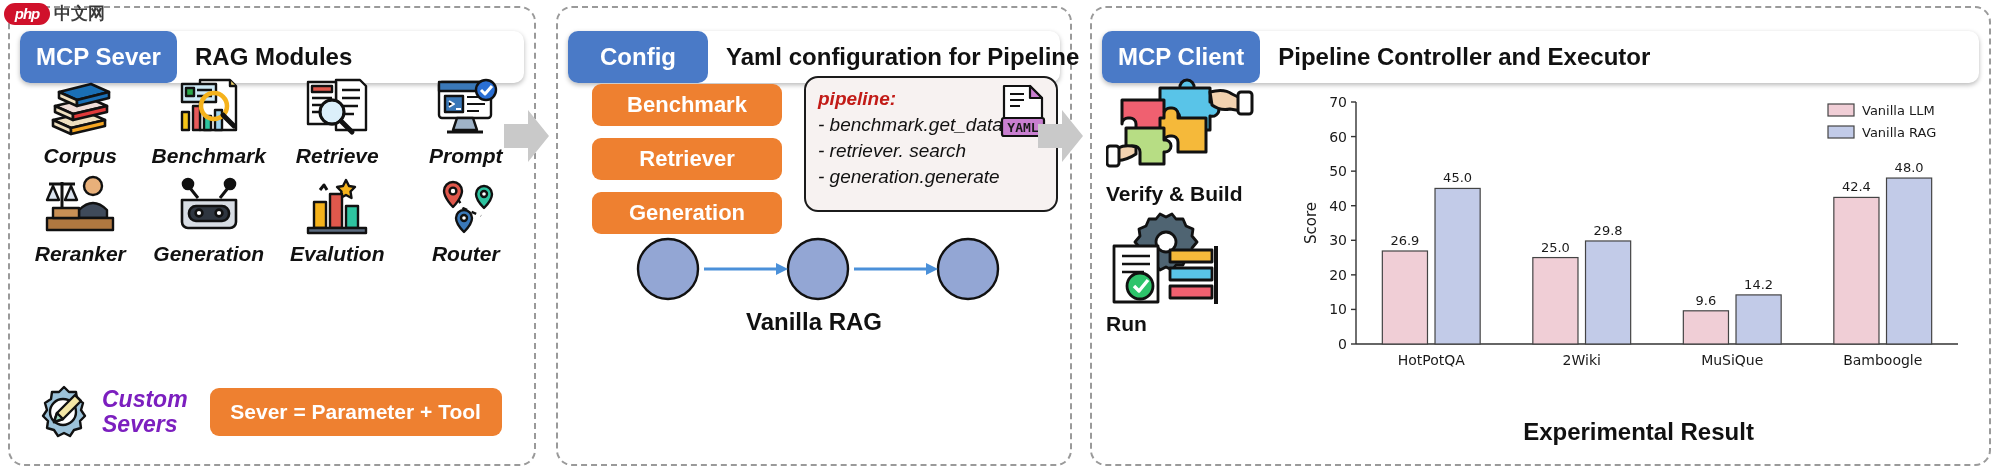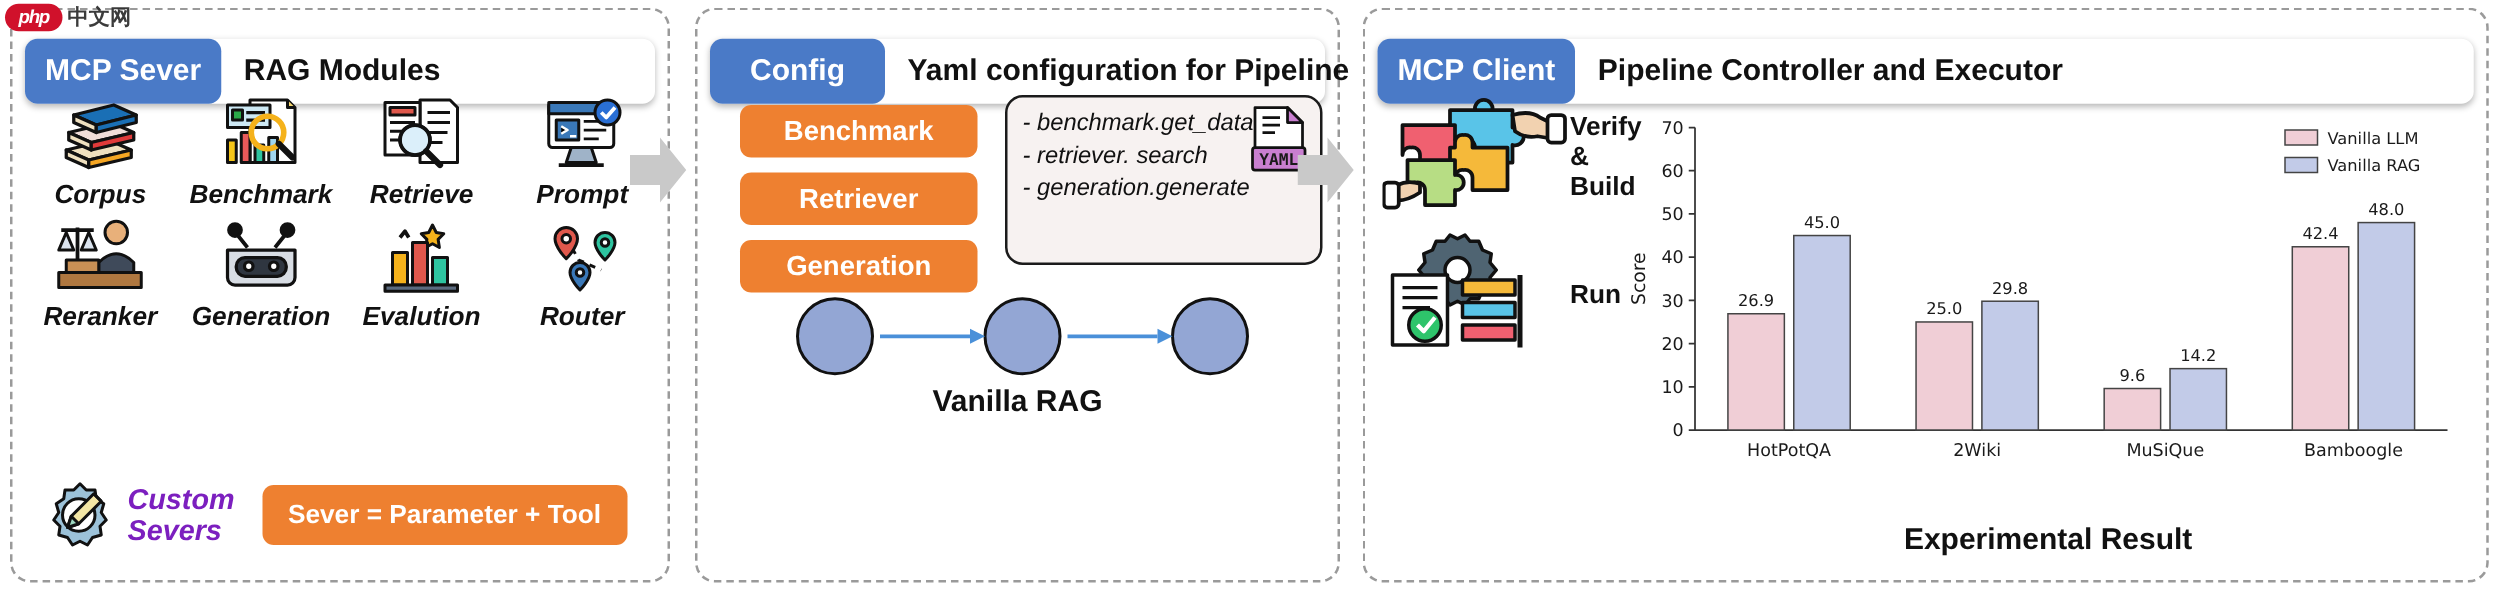--- a/index.html
+++ b/index.html
@@ -59,21 +59,21 @@
   .yaml-line{font-style:italic;font-size:19px;color:#111;line-height:26px;white-space:nowrap;}
   .yaml-line.key{color:#c21b17;font-weight:bold;}
   .yaml-icon{position:absolute;right:8px;top:6px;width:50px;height:56px;}
 
   .flow{position:absolute;left:70px;top:226px;width:380px;height:70px;}
   .flow-cap{position:absolute;left:0;right:0;top:300px;text-align:center;
             font-weight:bold;font-size:24px;color:#111;}
 
   
   .client-icons{position:absolute;left:14px;top:62px;width:196px;}
-  .client-cell{display:flex;flex-direction:row;align-items:center;}
+  .client-cell{display:flex;flex-direction:column;}
   .client-cell .cap{font-weight:bold;font-size:21px;color:#111;margin-top:2px;}
 
   .chart-wrap{position:absolute;left:206px;top:64px;width:680px;height:330px;}
   .chart-cap{position:absolute;left:206px;right:10px;bottom:18px;text-align:center;
              font-weight:bold;font-size:24px;color:#111;}
 
   svg{display:block;}
   .chartsvg text{font-family:"DejaVu Sans",sans-serif;fill:#1a1a1a;}
 </style>
 </head>
@@ -287,20 +287,21 @@
         <svg width="50" height="56" viewBox="0 0 50 56">
           <g stroke="#111" stroke-width="2.2" stroke-linejoin="round">
             <path d="M6 2 H32 L44 14 V44 H6 Z" fill="#fff"></path>
             <path d="M32 2 V14 H44 Z" fill="#c97fd0"></path>
             <path d="M12 10 H26 M12 16 H26 M12 22 H22" stroke-width="2.2"></path>
             <rect x="4" y="34" width="42" height="18" rx="2" fill="#c97fd0"></rect>
             <text x="25" y="48" font-size="13" font-weight="bold" fill="#1a1a1a" stroke="none" text-anchor="middle" font-family="DejaVu Sans Mono, monospace">YAML</text>
           </g>
         </svg>
       </div>
+      <div class="yaml-line key">pipeline:</div>
       <div class="yaml-line">- benchmark.get_data</div>
       <div class="yaml-line">- retriever. search</div>
       <div class="yaml-line">- generation.generate</div>
     </div>
 
     <div class="flow">
       <svg width="380" height="70" viewBox="0 0 380 70">
         <g>
           <circle cx="40" cy="35" r="30" fill="#93a6d4" stroke="#111" stroke-width="2.4"></circle>
           <circle cx="190" cy="35" r="30" fill="#93a6d4" stroke="#111" stroke-width="2.4"></circle>

